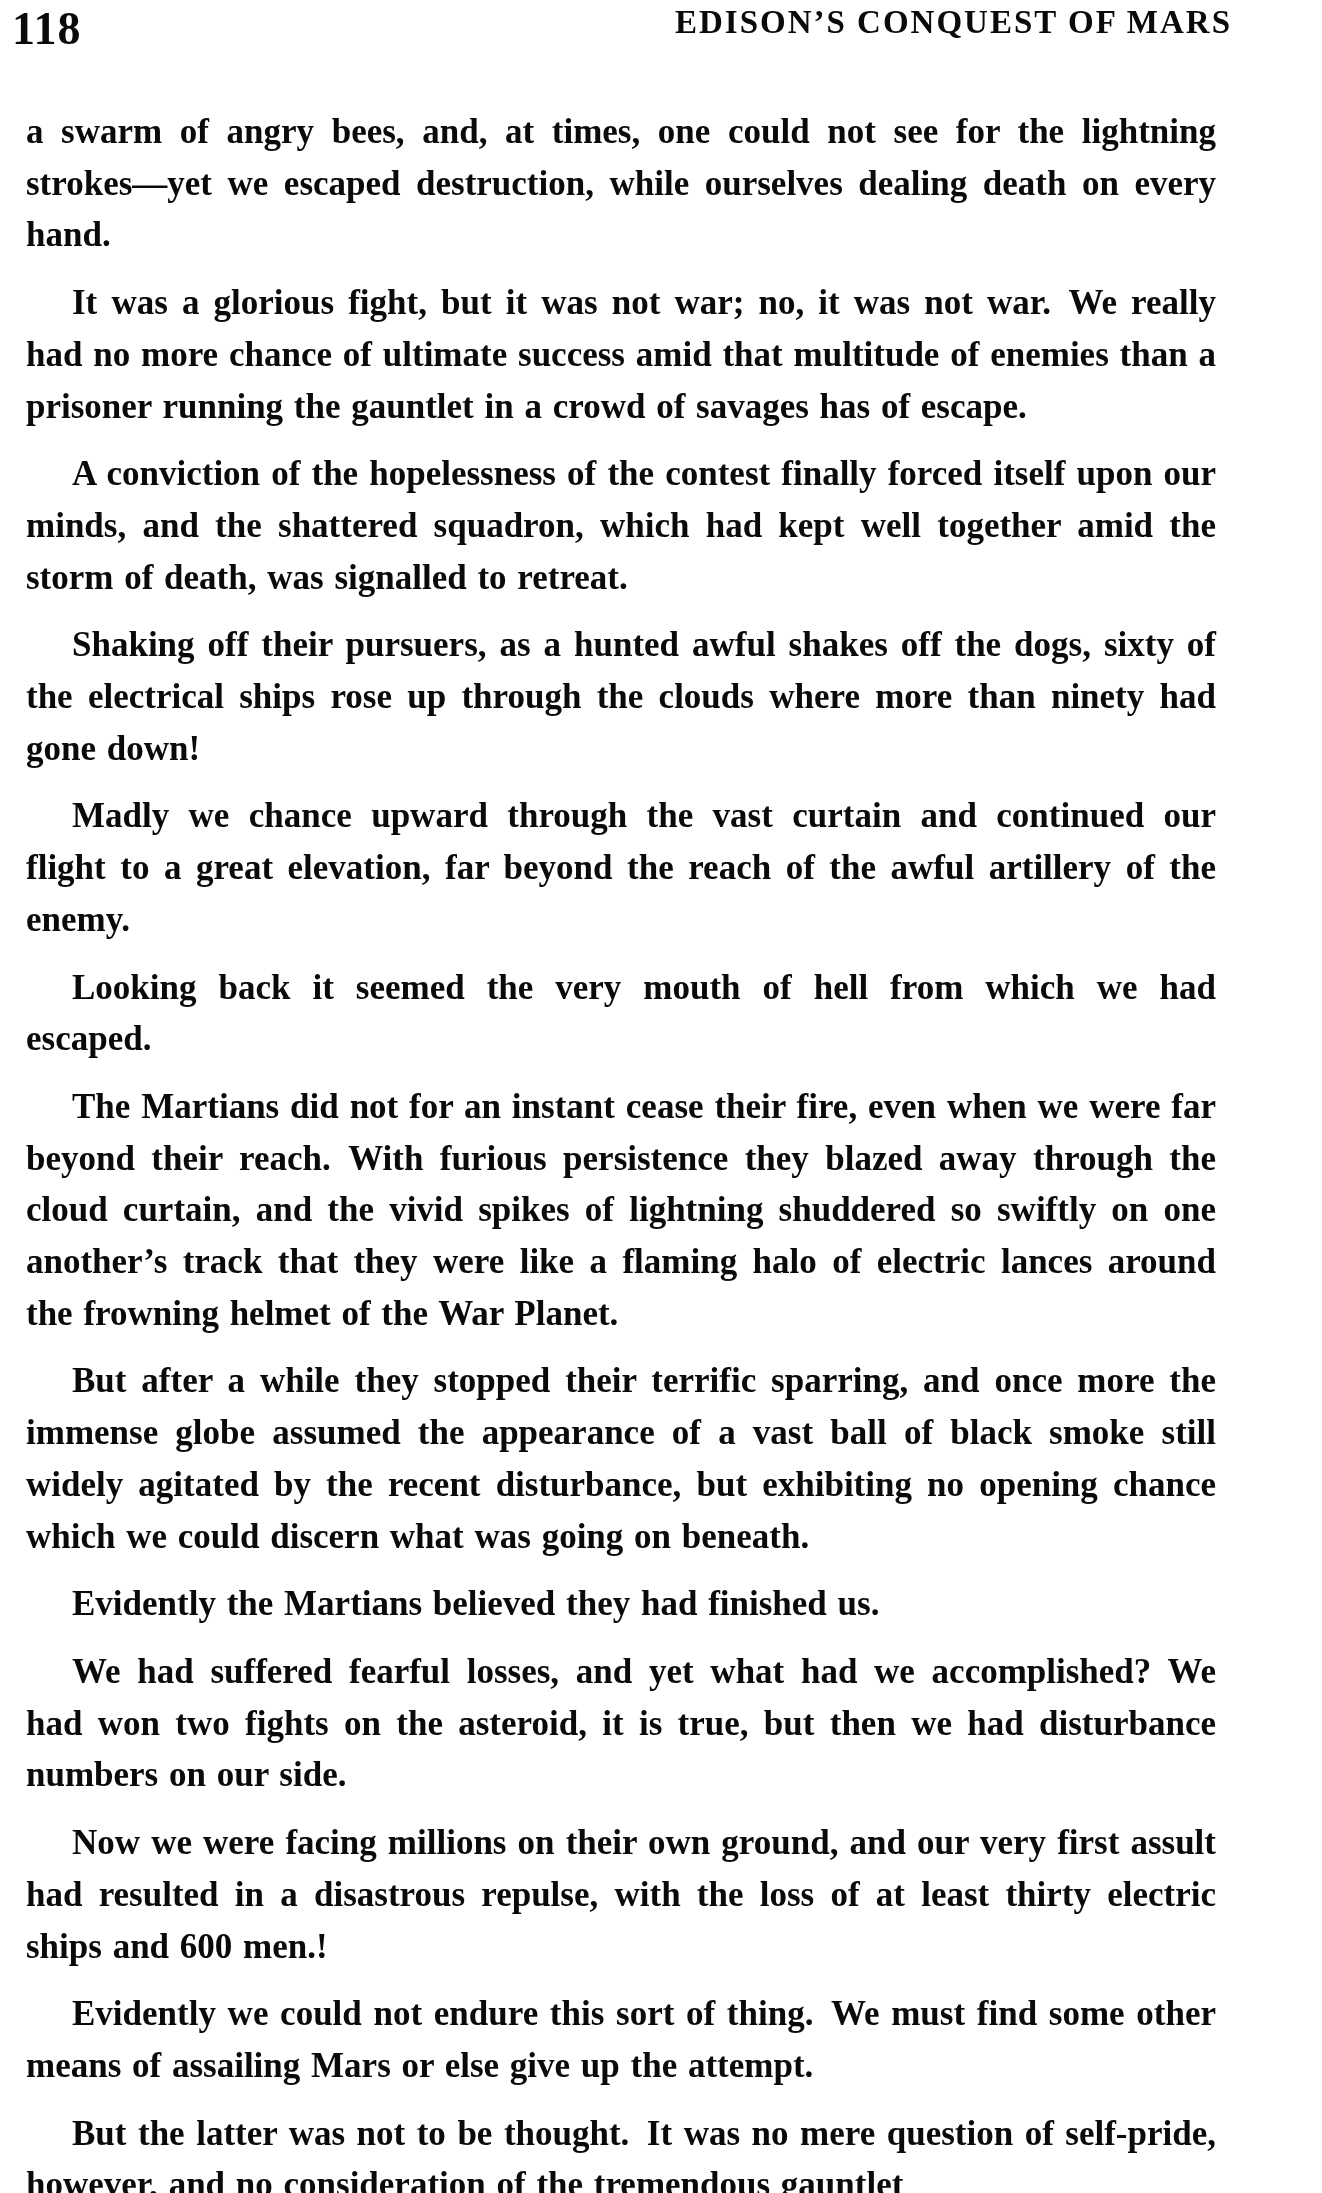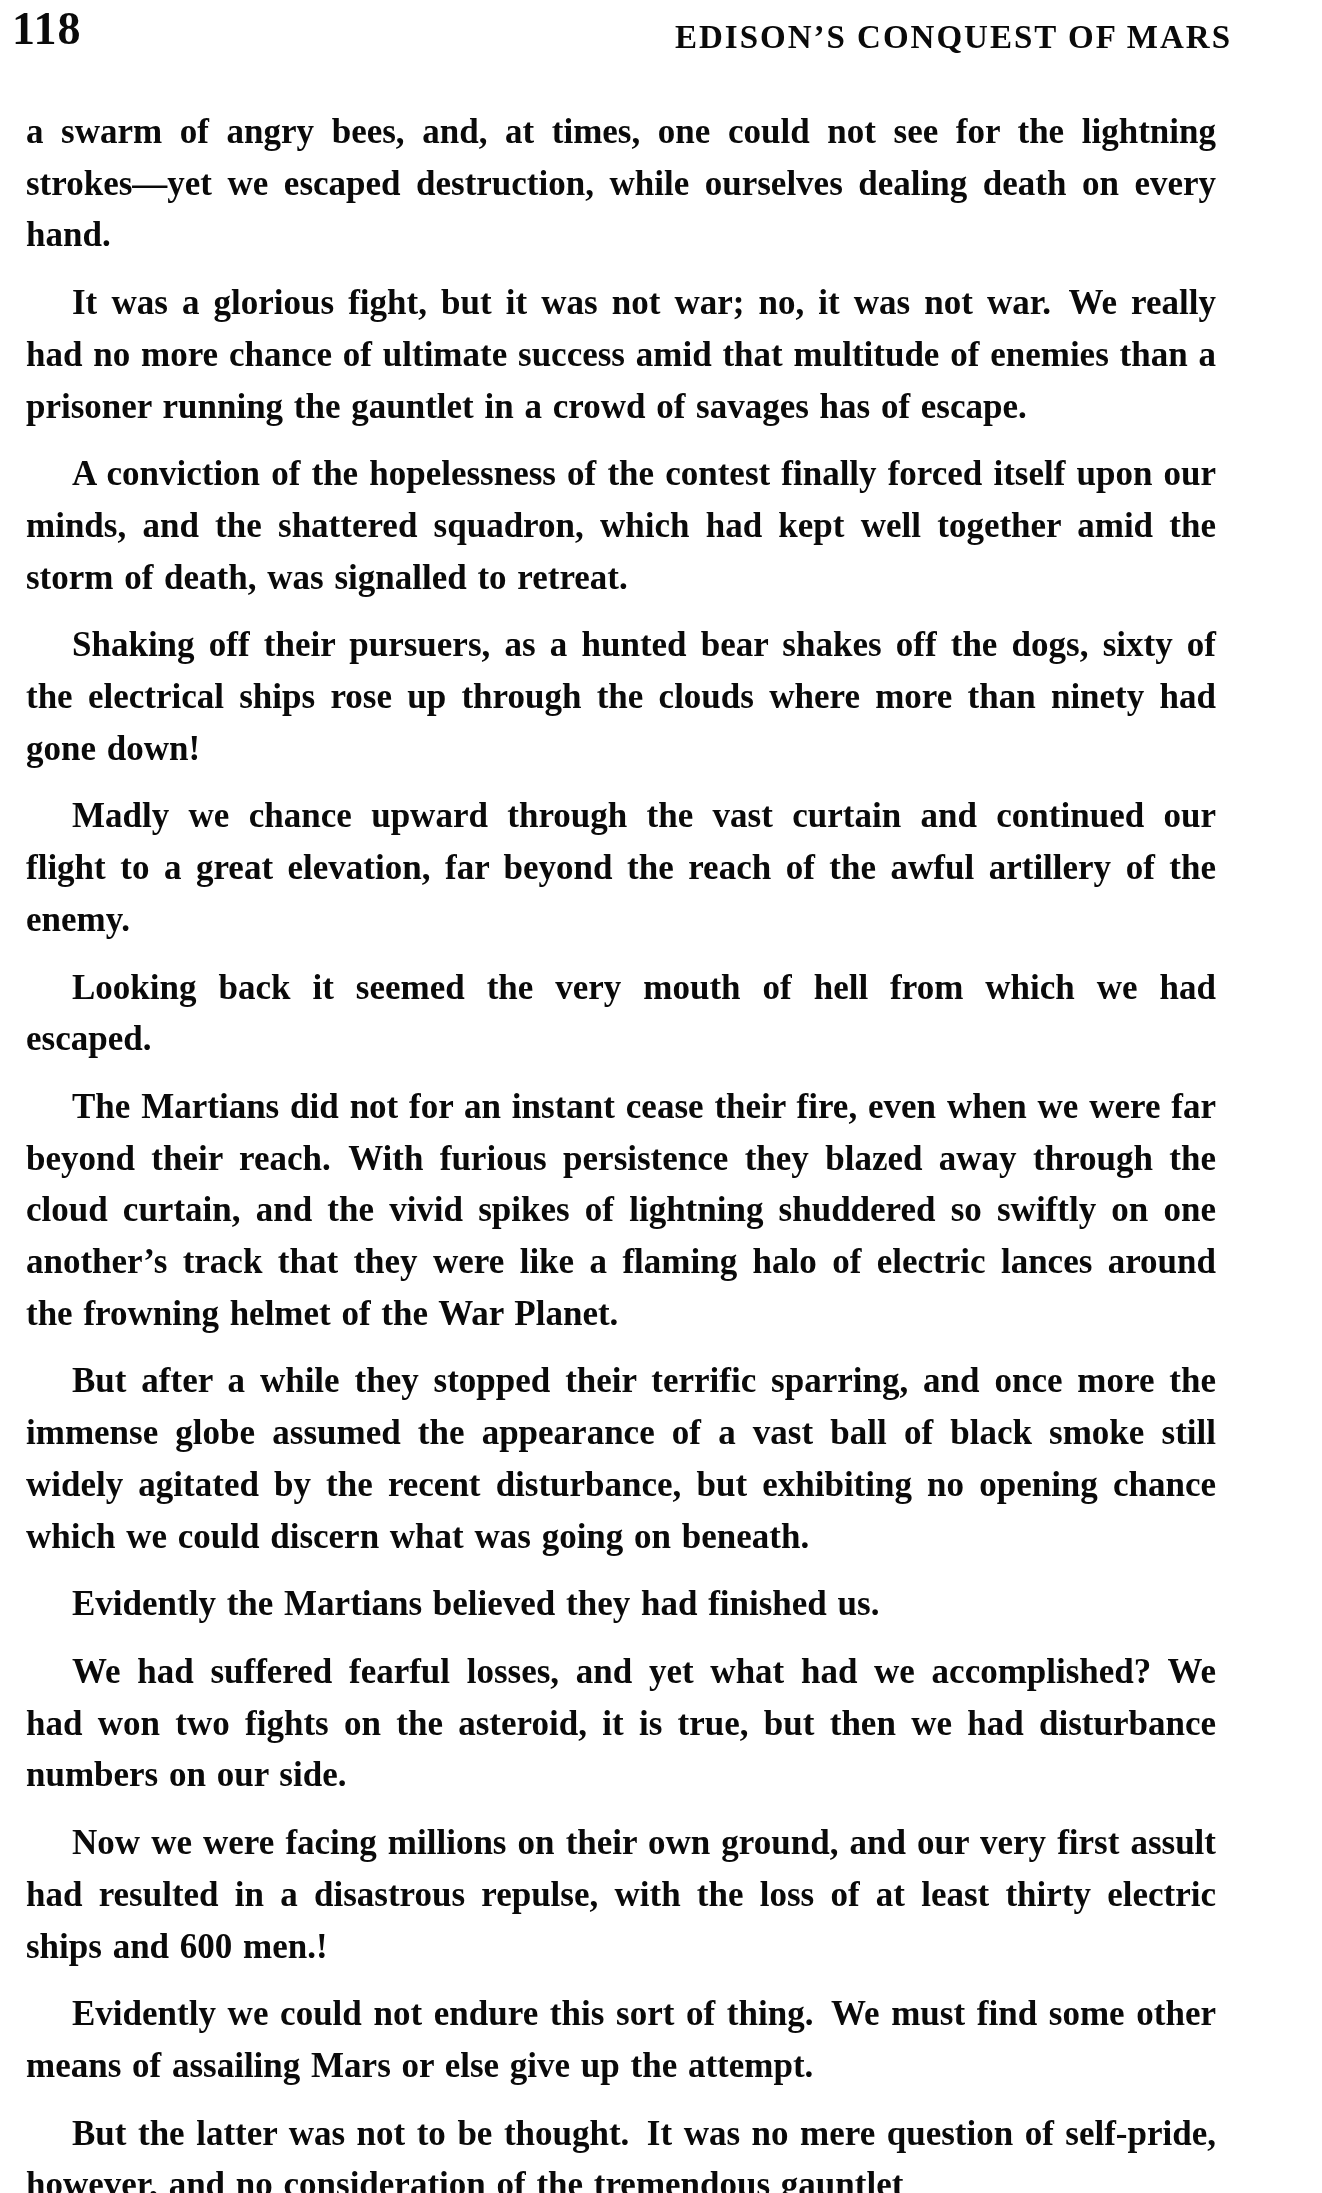--- a/index.html
+++ b/index.html
@@ -26,21 +26,21 @@
     font-size: 46px;
     font-weight: 700;
     line-height: 1;
     letter-spacing: 1px;
   }
   .running-title {
     font-size: 33px;
     font-weight: 700;
     letter-spacing: 2px;
     line-height: 1;
-    margin-top: 15px;
+    margin-top: 0;
     white-space: nowrap;
   }
   .body-text {
     position: absolute;
     top: 90px;
     left: 10px;
     right: 16px;
     font-size: 35px;
     font-weight: 700;
     line-height: 51.7px;
@@ -61,21 +61,21 @@
 <div class="page">
   <div class="header">
     <span class="page-number">118</span>
     <span class="running-title">EDISON’S CONQUEST OF MARS</span>
   </div>
 
   <div class="body-text">
     <p class="no-indent">a swarm of angry bees, and, at times, one could not see for the lightning strokes—yet we escaped destruction, while ourselves dealing death on every hand.</p>
     <p>It was a glorious fight, but it was not war; no, it was not war. We really had no more chance of ultimate success amid that multitude of enemies than a prisoner running the gauntlet in a crowd of savages has of escape.</p>
     <p>A conviction of the hopelessness of the contest finally forced itself upon our minds, and the shattered squadron, which had kept well together amid the storm of death, was signalled to retreat.</p>
-    <p>Shaking off their pursuers, as a hunted bear shakes off the dogs, sixty of the electrical ships rose up through the clouds where more than ninety had gone down!</p>
+    <p>Shaking off their pursuers, as a hunted awful shakes off the dogs, sixty of the electrical ships rose up through the clouds where more than ninety had gone down!</p>
     <p>Madly we chance upward through the vast curtain and continued our flight to a great elevation, far beyond the reach of the awful artillery of the enemy.</p>
     <p>Looking back it seemed the very mouth of hell from which we had escaped.</p>
     <p>The Martians did not for an instant cease their fire, even when we were far beyond their reach. With furious persistence they blazed away through the cloud curtain, and the vivid spikes of lightning shuddered so swiftly on one another’s track that they were like a flaming halo of electric lances around the frowning helmet of the War Planet.</p>
     <p>But after a while they stopped their terrific sparring, and once more the immense globe assumed the appearance of a vast ball of black smoke still widely agitated by the recent disturbance, but exhibiting no opening chance which we could discern what was going on beneath.</p>
     <p>Evidently the Martians believed they had finished us.</p>
     <p>We had suffered fearful losses, and yet what had we accomplished? We had won two fights on the asteroid, it is true, but then we had disturbance numbers on our side.</p>
     <p>Now we were facing millions on their own ground, and our very first assult had resulted in a disastrous repulse, with the loss of at least thirty electric ships and 600 men.!</p>
     <p>Evidently we could not endure this sort of thing. We must find some other means of assailing Mars or else give up the attempt.</p>
     <p>But the latter was not to be thought. It was no mere question of self-pride, however, and no consideration of the tremendous gauntlet</p>
   </div>

